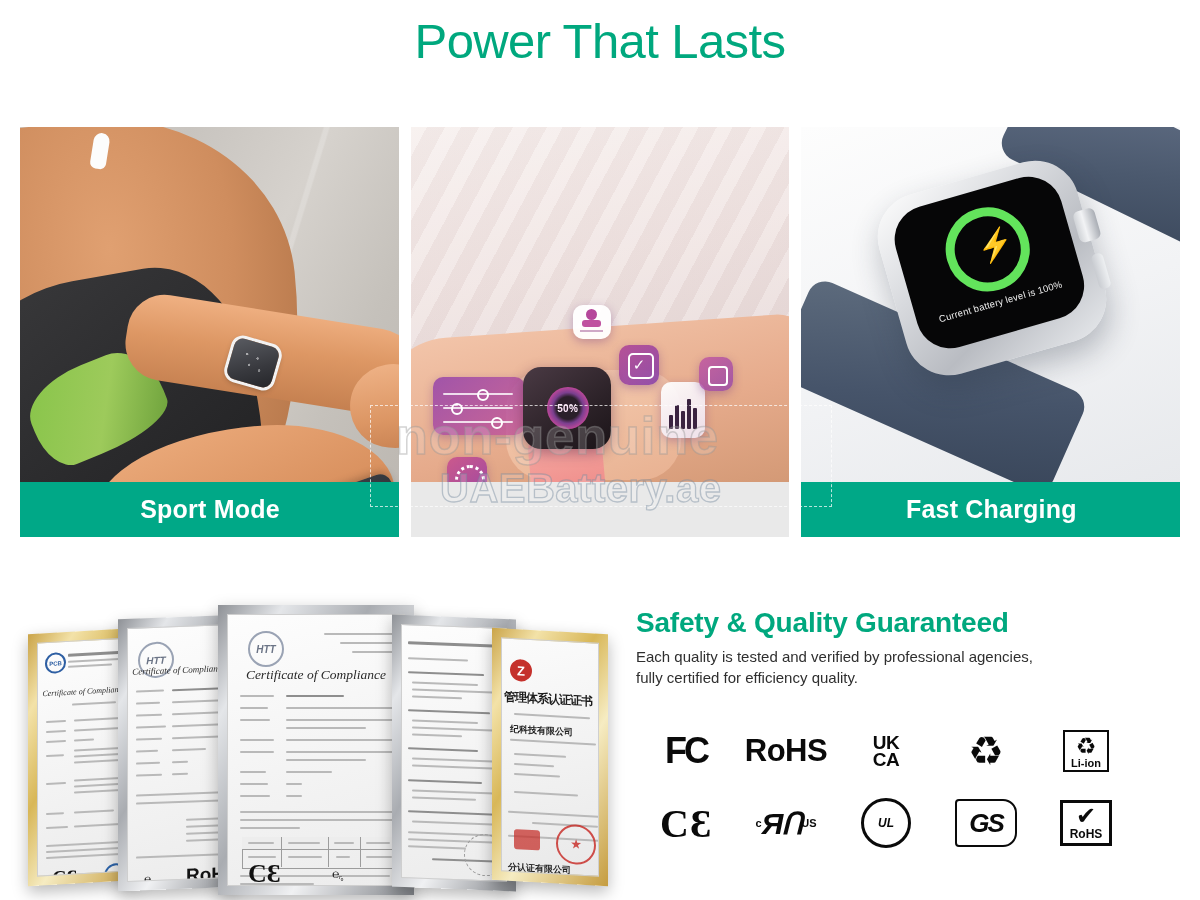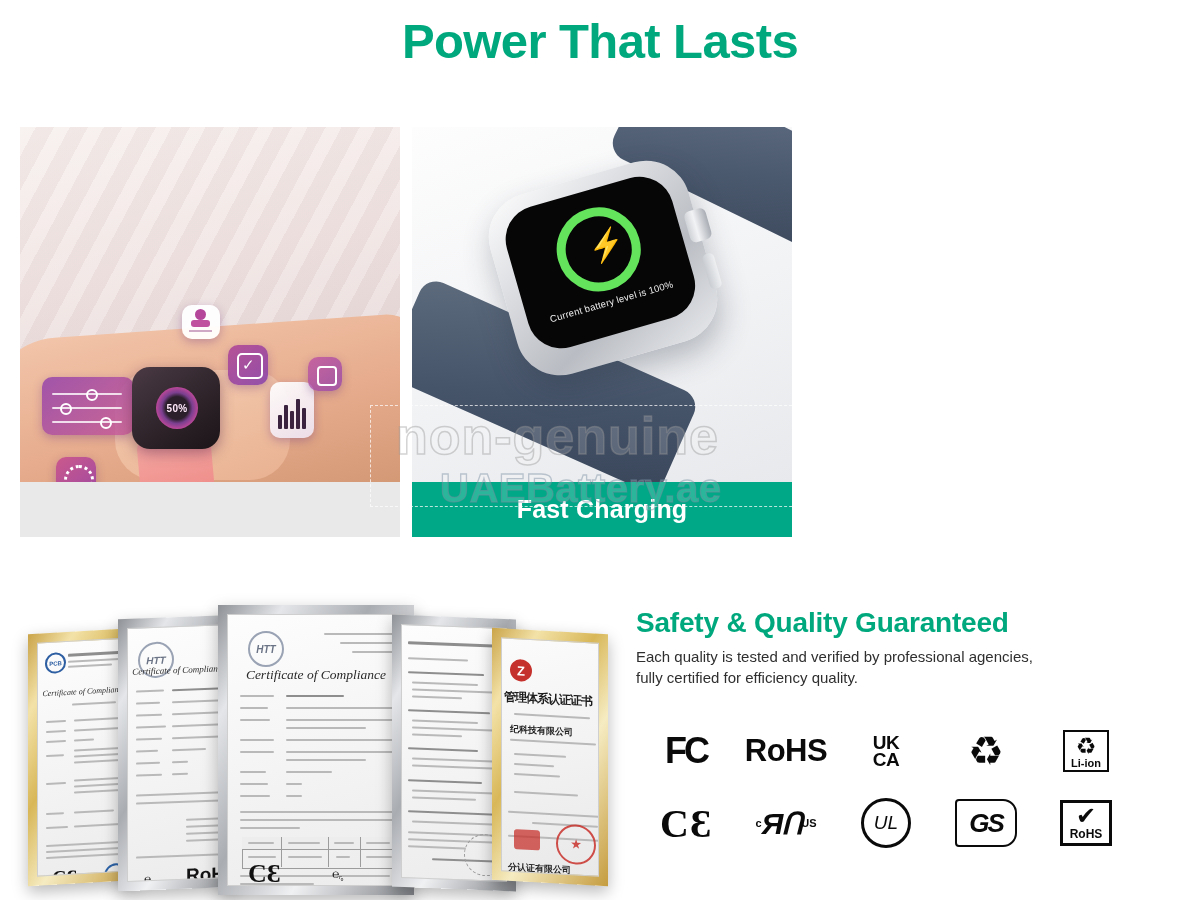--- a/index.html
+++ b/index.html
@@ -8,21 +8,21 @@
     background:#ffffff;
     font-family:"Liberation Sans",sans-serif;
     overflow:hidden;position:relative;
   }
   .page{position:relative;width:1200px;height:900px;}
 
   
   .hero{position:absolute;left:0;top:0;width:1200px;height:118px;text-align:center;}
   .hero-title{
     margin:0;padding-top:16px;
-    font-size:49px;font-weight:bold;letter-spacing:-0.6px;
+    font-size:49px;font-weight:normal;letter-spacing:-0.6px;
     color:#00a87e;line-height:1.05;
   }
   .hero-sub{
     margin:0;padding-top:10px;
     font-size:17.5px;color:#2e2e2e;font-weight:400;
   }
 
   
   .cards{position:absolute;left:20px;top:127px;width:1160px;height:410px;
          display:flex;gap:12px;}
@@ -192,38 +192,54 @@
   .b-rohs{font-size:31px;font-weight:bold;letter-spacing:-.5px;}
   .b-ukca{font-size:19px;font-weight:bold;line-height:.92;text-align:center;letter-spacing:-.5px;}
   .b-recycle{font-size:40px;line-height:1;}
   .b-liion{border:2px solid #0a0a0a;padding:2px 6px 1px;text-align:center;}
   .b-liion .sym{font-size:23px;line-height:1.05;}
   .b-liion .lbl{font-size:11px;font-weight:bold;line-height:1.1;margin-top:-2px;}
   .b-ce{font-size:40px;font-weight:bold;font-family:"Liberation Serif",serif;letter-spacing:1px;}
   .b-ul-us{font-size:11px;font-weight:bold;}
   .b-ru{font-size:30px;font-weight:bold;font-style:italic;letter-spacing:-2px;}
   .b-ulcirc{width:44px;height:44px;border-radius:50%;border:3px solid #0a0a0a;
-    display:flex;align-items:center;justify-content:center;font-size:19px;font-weight:normal;font-style:italic;}
+    display:flex;align-items:center;justify-content:center;font-size:12px;font-weight:bold;font-style:italic;}
   .b-gs{width:58px;height:44px;border:2px solid #0a0a0a;border-radius:4px 14px 14px 4px;
     display:flex;align-items:center;justify-content:center;font-size:26px;font-weight:bold;font-style:italic;letter-spacing:-2px;}
   .b-rohscheck{border:3px solid #0a0a0a;padding:1px 7px 2px;text-align:center;}
   .b-rohscheck .ck{font-size:24px;line-height:1;}
   .b-rohscheck .lbl{font-size:12px;font-weight:bold;line-height:1.15;}
 </style>
 </head>
 <body>
 
 <div class="page">
 
   <div class="hero">
     <h1 class="hero-title">Power That Lasts</h1>
   </div>
 
   <div class="cards">
 
+    <div class="card">
+      <div class="card-photo">
+        <div class="c1-bg"></div>
+        <div class="c1-body"></div>
+        <div class="c1-top"></div>
+        <div class="c1-green"></div>
+        <div class="c1-leg"></div>
+        <div class="c1-arm"></div>
+        <div class="c1-hand"></div>
+        <div class="c1-strap"></div>
+        <div class="c1-watch"></div>
+        <div class="c1-ear"></div>
+        <div class="c1-phone"></div>
+      </div>
+      <div class="card-label">Sport Mode</div>
+    </div>
 
     <div class="card">
       <div class="card-photo">
         <div class="c2-bg"></div>
         <div class="c2-shirt"></div>
         <div class="c2-arm"></div>
         <div class="c2-wrist"></div>
         <div class="c2-band"></div>
 
         <div class="c2-chip c2-chip-user">

